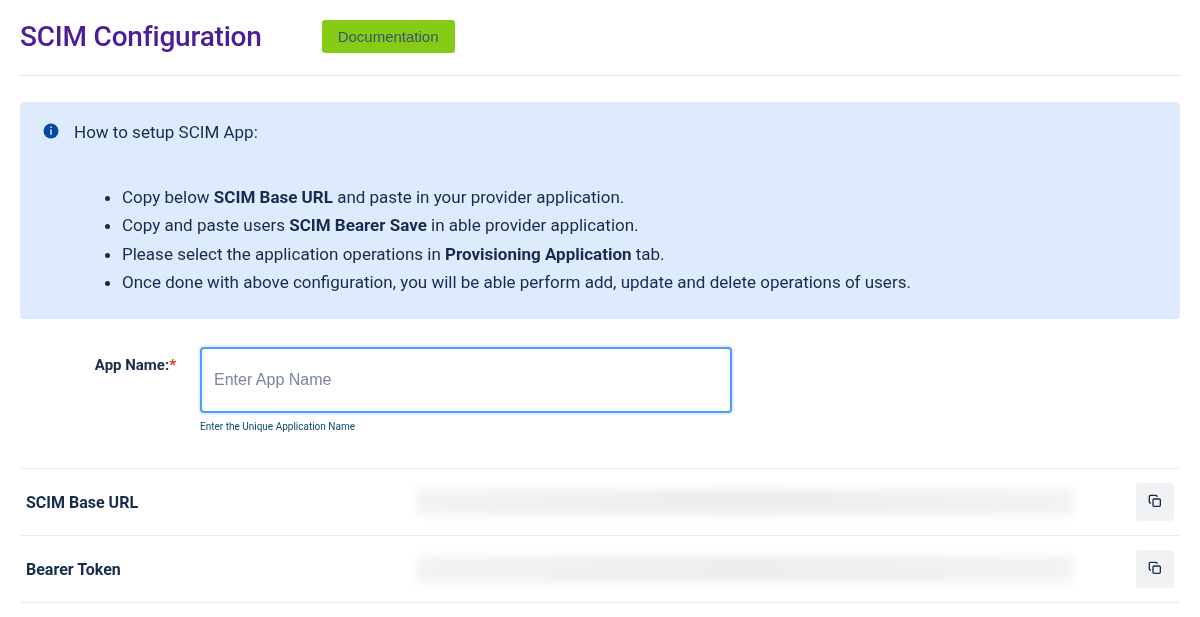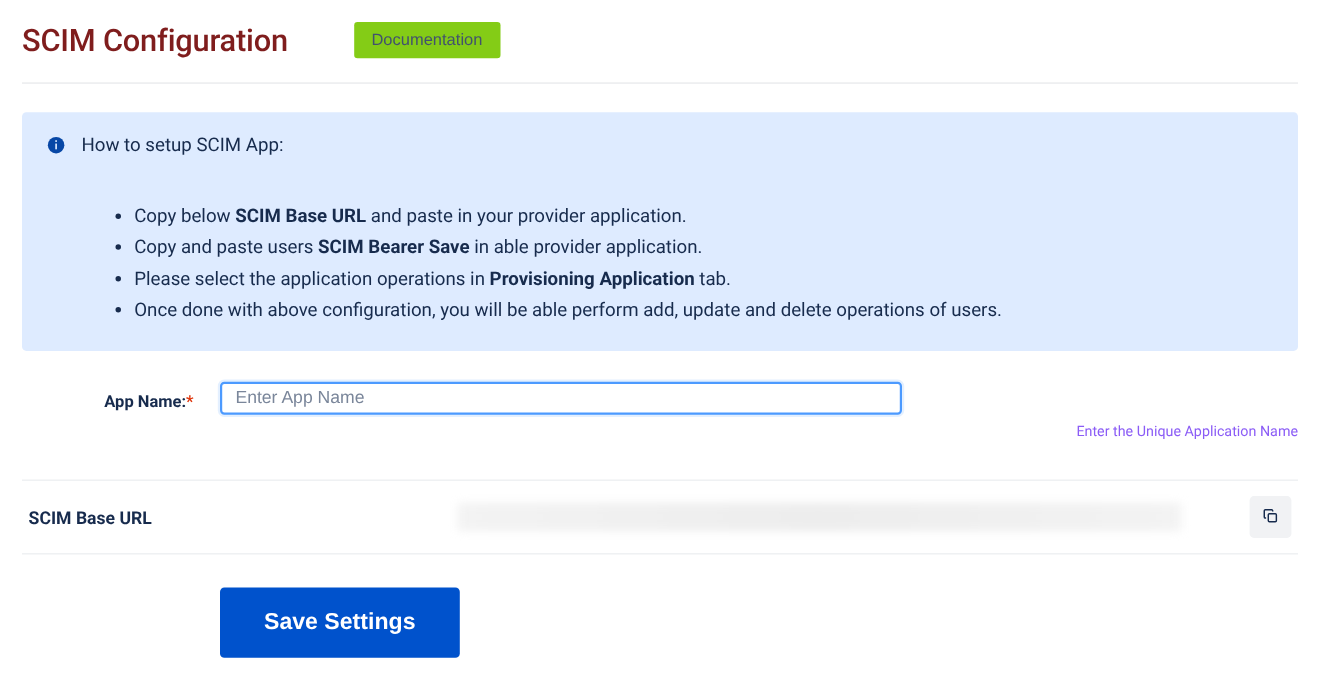--- a/index.html
+++ b/index.html
@@ -22,42 +22,42 @@
       display: flex;
       align-items: center;
       gap: 60px;
       padding-bottom: 22px;
       border-bottom: 1px solid #e3e5e8;
       margin-bottom: 26px;
     }
     .page-title {
       font-size: 28px;
       font-weight: 500;
-      color: #7f1d1d;
+      color: #4c1d95;
       letter-spacing: -0.2px;
     }
     .doc-btn {
       background: #84cc16;
       border: none;
       color: #42526E;
       padding: 8px 16px;
       font-size: 15px;
       border-radius: 3px;
       cursor: pointer;
     }
     .info-panel {
       background: #DEEBFF;
       border-radius: 4px;
       padding: 20px 22px 22px 22px;
       margin-bottom: 28px;
       color: #172B4D;
     }
     .info-header {
       display: flex;
-      align-items: center;
+      align-items: flex-start;
       gap: 14px;
       font-size: 17px;
       margin-bottom: 14px;
     }
     .info-icon {
       width: 18px;
       height: 18px;
       color: #0747A6;
       display: inline-flex;
       align-items: center;
@@ -93,37 +93,36 @@
       color: #172B4D;
       font-size: 15px;
     }
     .req {
       color: #DE350B;
     }
     .form-field {
       flex: 1;
     }
     .text-input {
-      width: 620px;
-      padding: 4px 12px;
+      width: 532px;
+      padding: 22px 12px;
       font-size: 16px;
       border: 2px solid #4C9AFF;
       border-radius: 4px;
       outline: none;
       color: #172B4D;
       box-shadow: 0 0 0 2px rgba(76,154,255,0.15);
     }
     .text-input::placeholder {
       color: #7A869A;
     }
     .helper {
-      font-size: 13px;
-      color: #8b5cf6;
+      font-size: 10px;
+      color: #0c4a6e;
       margin-top: 8px;
-      text-align: right;
     }
     .data-section {
       margin-top: 36px;
       border-top: 1px solid #e9ebee;
     }
     .data-row {
       display: flex;
       align-items: center;
       border-bottom: 1px solid #e9ebee;
       padding: 14px 6px;
@@ -232,18 +231,30 @@
       <div class="data-value blurred"></div>
       <button class="copy-btn">
         <span>
           <svg viewBox="0 0 24 24" fill="none" stroke="currentColor" stroke-width="2">
               <rect x="9" y="9" width="11" height="11" rx="1.5"></rect>
               <path d="M6 15H5a1.5 1.5 0 0 1-1.5-1.5V5A1.5 1.5 0 0 1 5 3.5h8.5A1.5 1.5 0 0 1 15 5v1"></path>
             </svg>
         </span>
       </button>
     </div>
+    <div class="data-row">
+      <div class="data-label">Bearer Token</div>
+      <div class="data-value blurred"></div>
+      <button class="copy-btn">
+        <span>
+          <svg viewBox="0 0 24 24" fill="none" stroke="currentColor" stroke-width="2">
+              <rect x="9" y="9" width="11" height="11" rx="1.5"></rect>
+              <path d="M6 15H5a1.5 1.5 0 0 1-1.5-1.5V5A1.5 1.5 0 0 1 5 3.5h8.5A1.5 1.5 0 0 1 15 5v1"></path>
+            </svg>
+        </span>
+      </button>
+    </div>
   </div>
 
   <div class="save-row">
     <button class="save-btn">Save Settings</button>
   </div>
 </div>
 
 </body></html>

